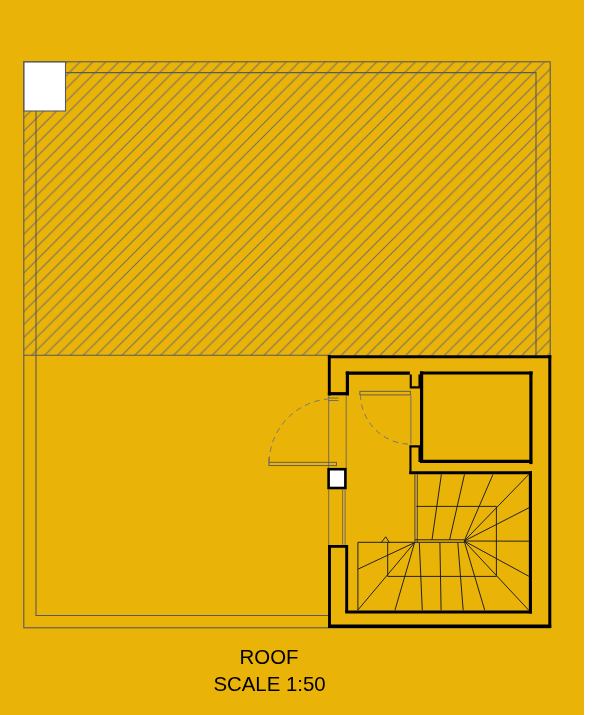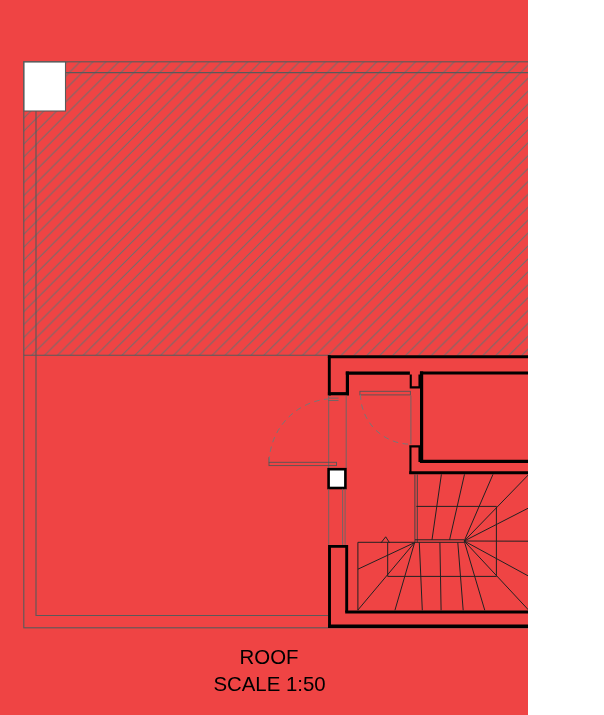--- a/index.html
+++ b/index.html
@@ -1,16 +1,16 @@
 <!DOCTYPE html>
 <html><head>
 <meta charset="utf-8">
 <style>
   html,body{margin:0;padding:0;background:#ffffff;}
-  .page{position:relative;width:528px;height:715px;background:#ef4444;overflow:hidden;
+  .page{position:relative;width:584px;height:715px;background:#eab308;overflow:hidden;
         font-family:"Liberation Sans", sans-serif;}
 </style>
 </head>
 <body>
 <div class="page">
 <svg width="604" height="715" viewBox="0 0 604 715" xmlns="http://www.w3.org/2000/svg">
 <defs>
   <pattern id="hatch" width="12.9" height="12.9" patternUnits="userSpaceOnUse">
     <line x1="0" y1="12.9" x2="12.9" y2="0" stroke="#6e6e6e" stroke-width="1"></line>
     <line x1="-1" y1="1" x2="1" y2="-1" stroke="#6e6e6e" stroke-width="1"></line>

